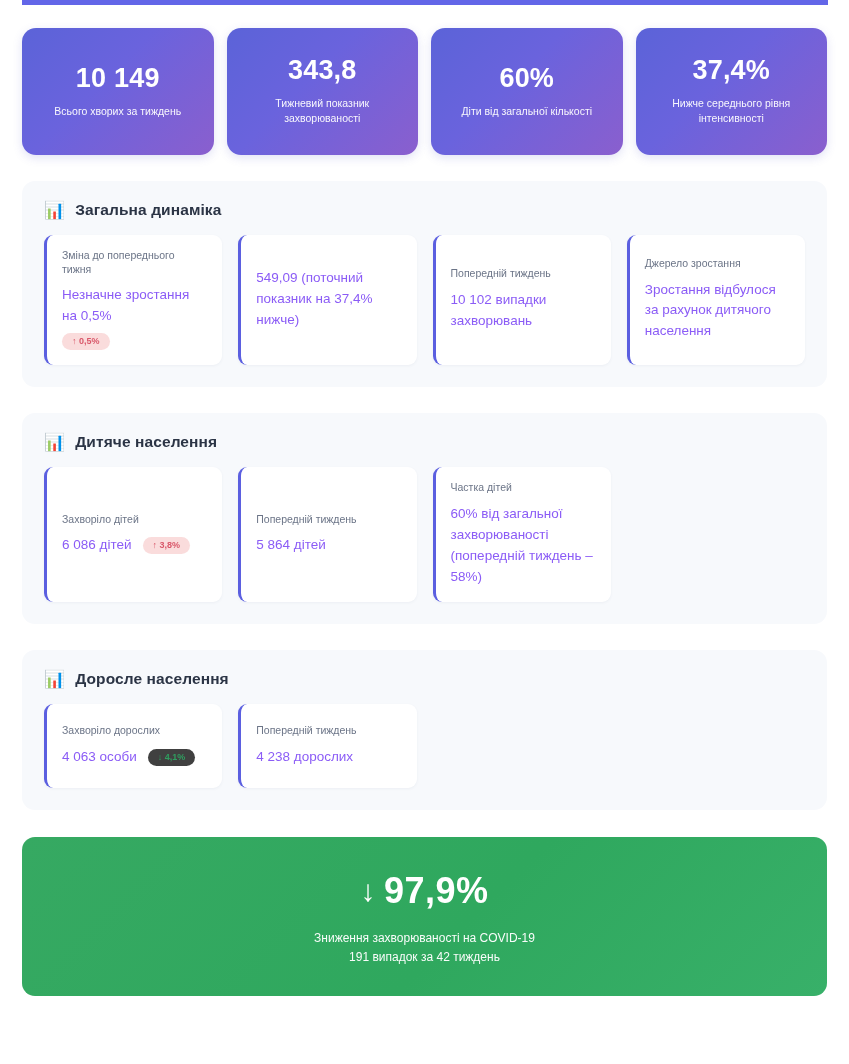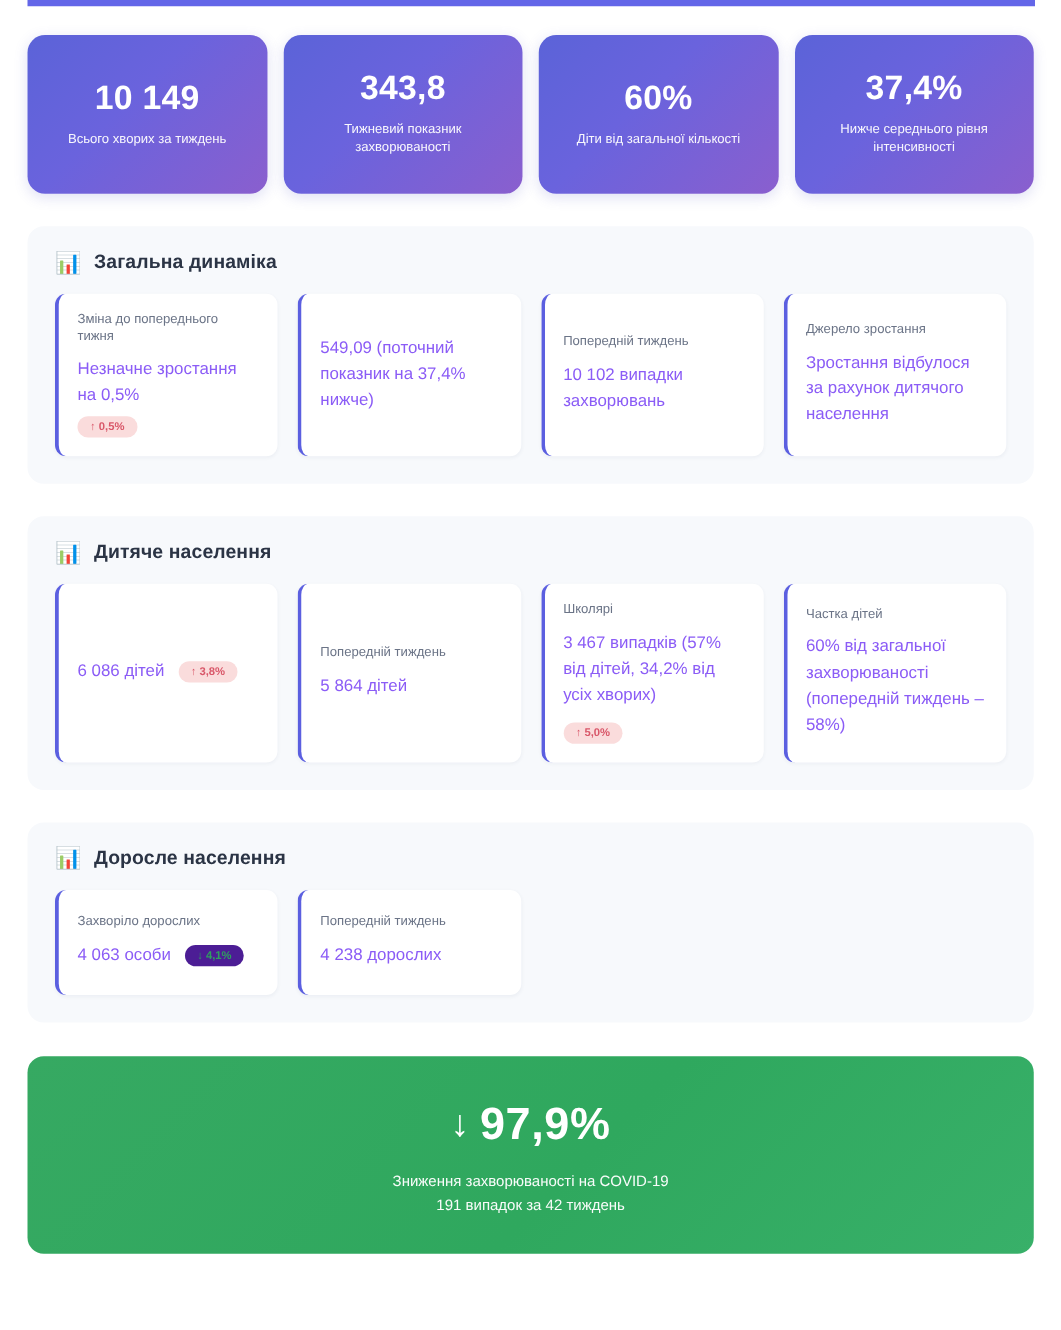--- a/index.html
+++ b/index.html
@@ -146,21 +146,21 @@
     line-height: 1;
   }
 
   .badge.up {
     background: #fadcdc;
     color: #d9586a;
     text-align: center;
   }
 
   .badge.down {
-    background: #4c1d95;
+    background: #404040;
     color: #2f9e5f;
   }
 
   
   .badge-block { margin-top: 9px; }
 
   
   .footer-banner {
     margin: 27px 22px 0 22px;
     background: linear-gradient(135deg, #36a962 0%, #2fa85e 55%, #38b069 100%);
@@ -256,42 +256,34 @@
   </div>
 
   <div class="section">
     <div class="section-head">
       <span class="section-icon">📊</span>
       <span class="section-title">Дитяче населення</span>
     </div>
     <div class="card-grid">
 
       <div class="info-card">
+        <div class="info-label">Захворіло дітей</div>
         <div class="info-value-row">
           <span class="info-value">6 086 дітей</span>
           <span class="badge up">↑ 3,8%</span>
         </div>
       </div>
 
       <div class="info-card">
         <div class="info-label">Попередній тиждень</div>
         <div class="info-value-row">
           <span class="info-value">5 864 дітей</span>
         </div>
       </div>
 
-      <div class="info-card">
-        <div class="info-label">Школярі</div>
-        <div class="info-value-row">
-          <span class="info-value">3 467 випадків (57% від дітей, 34,2% від усіх хворих)</span>
-        </div>
-        <div class="badge-block">
-          <span class="badge up">↑ 5,0%</span>
-        </div>
-      </div>
 
       <div class="info-card">
         <div class="info-label">Частка дітей</div>
         <div class="info-value-row">
           <span class="info-value">60% від загальної захворюваності (попередній тиждень – 58%)</span>
         </div>
       </div>
 
     </div>
   </div>

